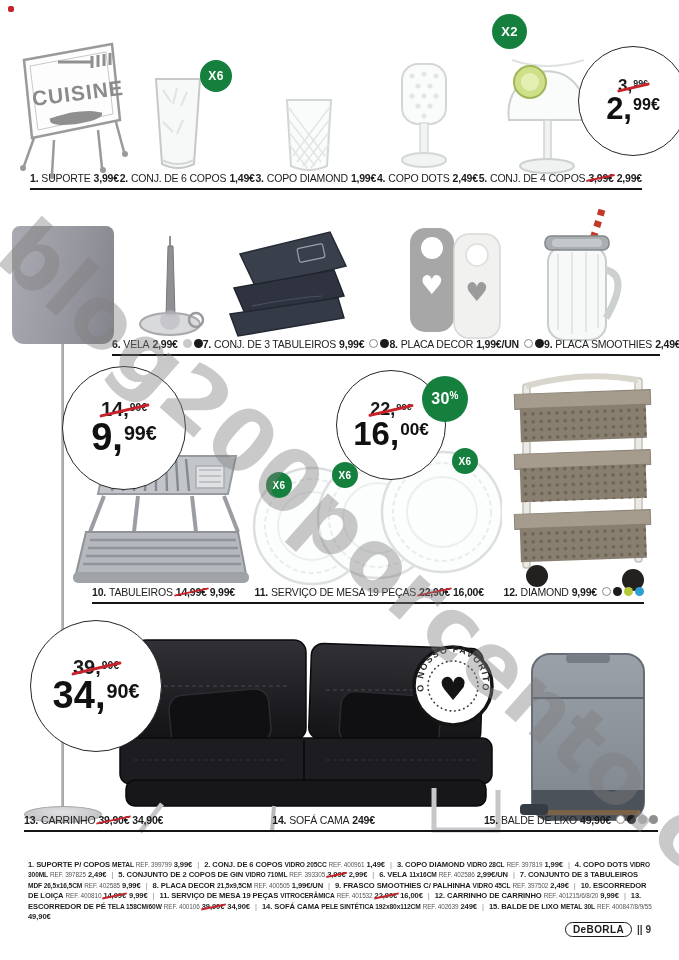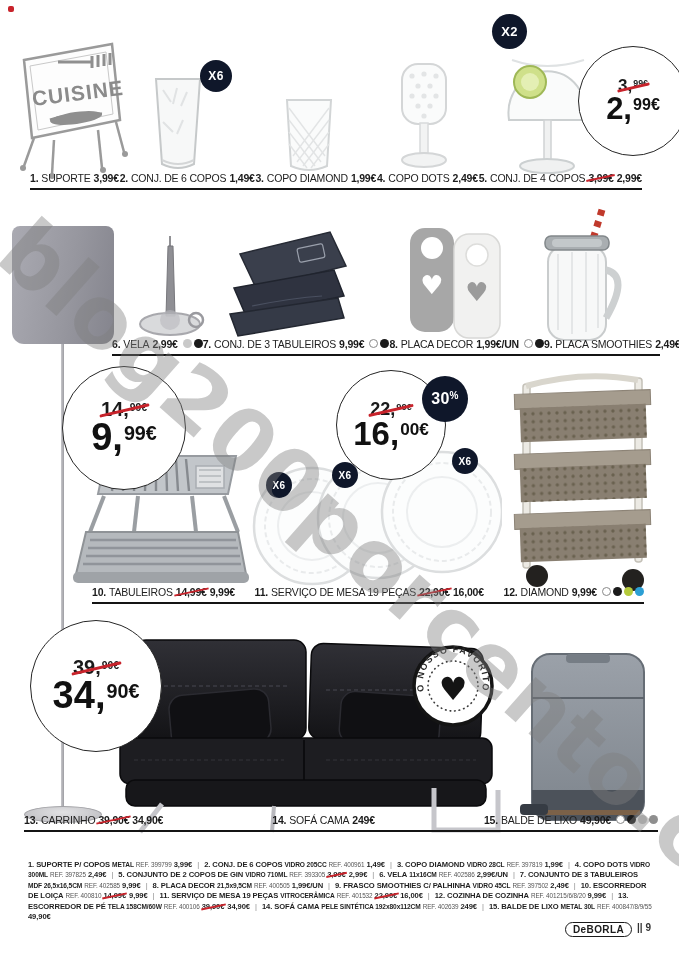--- a/index.html
+++ b/index.html
@@ -1,18 +1,18 @@
 <!DOCTYPE html>
 <html><head>
 <meta charset="utf-8">
 <style>
   html,body{margin:0;padding:0;background:#e8e8e8;}
   .page{position:relative;width:679px;height:960px;background:#ffffff;overflow:hidden;
         font-family:"Liberation Sans",sans-serif;color:#1b1b1b;}
-  .badge{position:absolute;background:#0f172a;color:#fff;border-radius:50%;
+  .badge{position:absolute;background:#15803d;color:#fff;border-radius:50%;
          display:grid;place-items:center;font-weight:800;z-index:22;letter-spacing:.3px;}
   .badge-md{width:32px;height:32px;font-size:12px;}
   .badge-lg{width:35px;height:35px;font-size:13px;}
   .badge-sm{width:26px;height:26px;font-size:10px;}
   .badge-disc{width:46px;height:46px;font-size:16px;}
   .badge-disc .pct{font-size:10px;vertical-align:.5em;}
 
   .bubble{position:absolute;background:#fff;border:1.6px solid #262626;border-radius:50%;
           display:flex;flex-direction:column;align-items:center;justify-content:center;
           z-index:20;line-height:.95;}
@@ -50,21 +50,21 @@
   .fp-num,.fp-name,.fp-price,.fp-old{font-weight:800;}
   .fp-detail{font-size:6.6px;font-weight:800;}
   .fp-ref{font-size:6.4px;color:#555;}
   .fp-old{position:relative;margin-right:1px;}
   .fp-old::after{content:"";position:absolute;left:-1px;right:-1px;top:42%;height:1.6px;
                  background:#c8232b;transform:rotate(-12deg);}
   .fp-sep{color:#8d8d8d;margin:0 3px;}
   .fp-item:last-child .fp-sep{display:none;}
 
   
-  .footer{position:absolute;right:28px;top:922px;display:flex;align-items:flex-start;gap:5px;z-index:30;}
+  .footer{position:absolute;right:28px;top:922px;display:flex;align-items:center;gap:5px;z-index:30;}
   .logo-pill{border:1.6px solid #1a1a1a;border-radius:10px;padding:1px 7px;
              font-size:10px;font-weight:800;letter-spacing:.4px;}
   .page-num{font-size:10px;font-weight:700;color:#333;}
 
   .corner-dot{position:absolute;left:8px;top:6px;width:6px;height:6px;background:#c8232b;
               border-radius:2px;z-index:5;}
 
   
   .art{position:absolute;z-index:2;}
   .lamp-shade{position:absolute;left:12px;top:226px;width:102px;height:118px;z-index:2;
@@ -576,21 +576,21 @@
         <b class="fp-name">SERVIÇO DE MESA 19 PEÇAS</b>
         <span class="fp-detail">VITROCERÂMICA</span>
         <span class="fp-ref">REF. 401532</span>
         <b class="fp-old">22,90€</b>
         <b class="fp-price">16,00€</b>
         <span class="fp-sep">|</span>
       </span>
     
       <span class="fp-item">
         <b class="fp-num">12.</b>
-        <b class="fp-name">COZINHA DE COZINHA</b>
+        <b class="fp-name">CARRINHO DE CARRINHO</b>
         
         <span class="fp-ref">REF. 401215/6/8/20</span>
         
         <b class="fp-price">9,99€</b>
         <span class="fp-sep">|</span>
       </span>
     
       <span class="fp-item">
         <b class="fp-num">13.</b>
         <b class="fp-name">ESCORREDOR DE PÉ</b>

